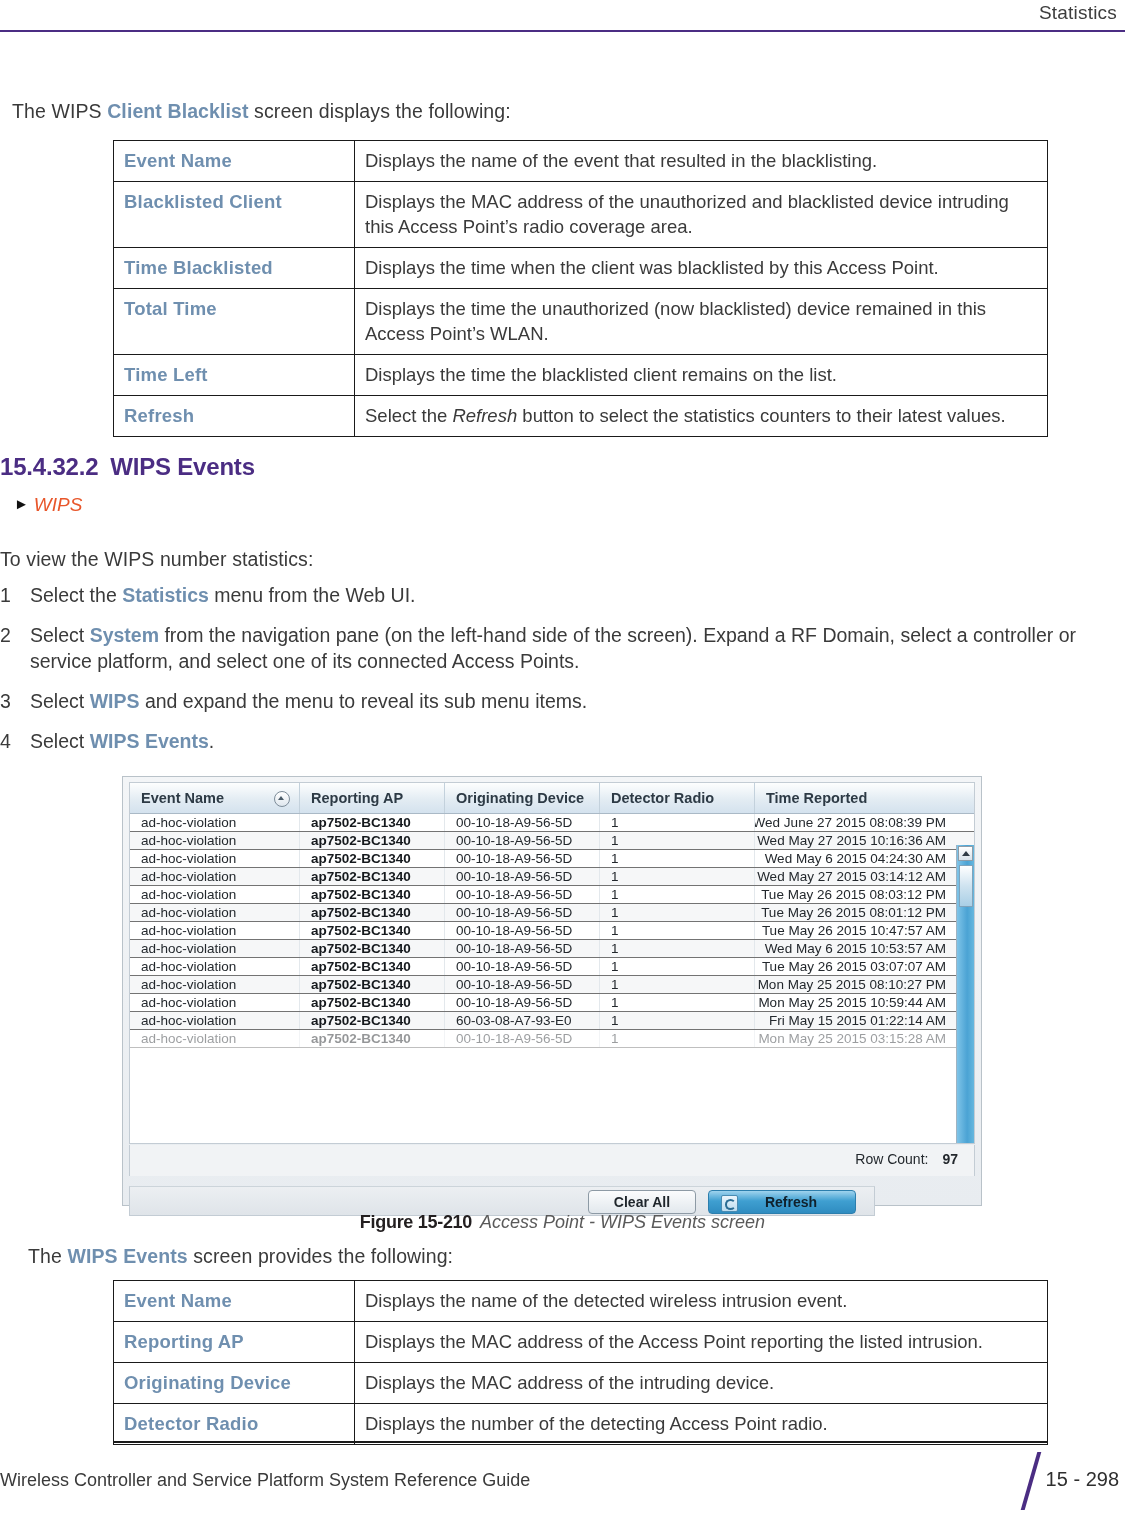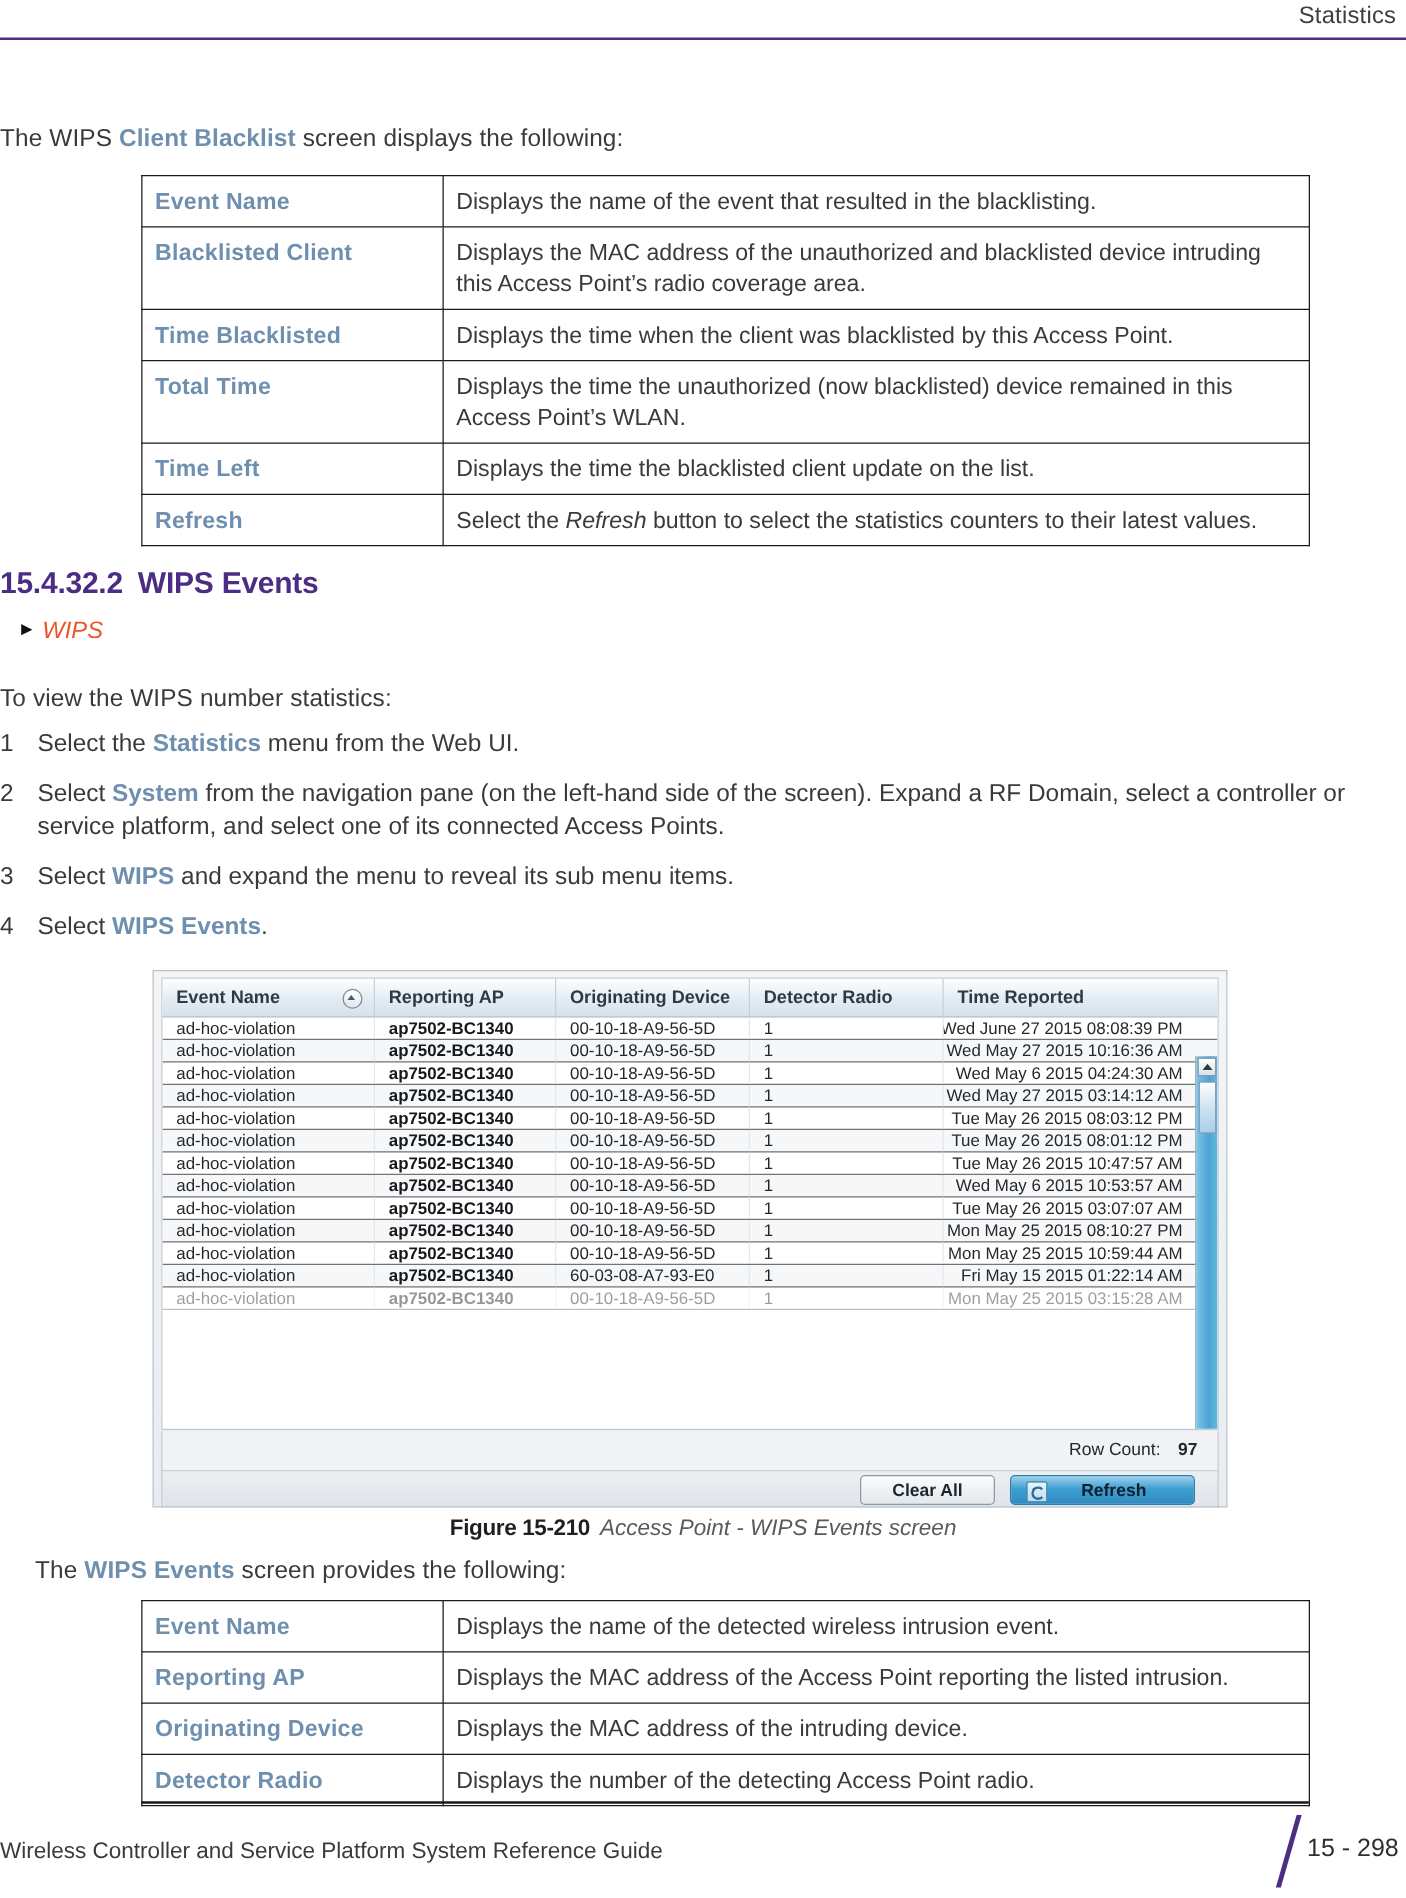--- a/index.html
+++ b/index.html
@@ -293,22 +293,22 @@
     font-size: 14px;
     color: #23282d;
     white-space: nowrap;
   }
   .row-count .rc-val { font-weight: bold; margin-left: 14px; }
 
   
   .fig-btnbar {
     position: absolute;
     left: 6px;
-    top: 399px;
-    width: 846px;
+    top: 409px;
+    width: 746px;
     height: 30px;
     background: linear-gradient(180deg,#eceff2,#dfe4e9);
     border: 1px solid #c3ccd4;
     border-top: 1px solid #ccd4da;
     box-sizing: border-box;
   }
   .fig-btn {
     position: absolute;
     top: 3px;
     height: 24px;
@@ -412,21 +412,21 @@
   }
 </style>
 </head>
 <body>
 
 <div class="page-header">
   <div class="page-header-title">Statistics</div>
   <div class="page-header-rule"></div>
 </div>
 
-<div class="para" style="left:0px; top:98px;">
+<div class="para" style="left:12px; top:98px;">
   <span>The WIPS </span><span class="bold-blue">Client Blacklist</span><span> screen displays the following:</span>
 </div>
 
 <table class="ref-table" style="left:113px; top:140px;">
   <tbody>
     <tr>
       <td class="key">Event Name</td>
       <td>Displays the name of the event that resulted in the blacklisting.</td>
     </tr>
     <tr>
@@ -436,21 +436,21 @@
     <tr>
       <td class="key">Time Blacklisted</td>
       <td>Displays the time when the client was blacklisted by this Access Point.</td>
     </tr>
     <tr>
       <td class="key">Total Time</td>
       <td>Displays the time the unauthorized (now blacklisted) device remained in this Access Point’s WLAN.</td>
     </tr>
     <tr>
       <td class="key">Time Left</td>
-      <td>Displays the time the blacklisted client update on the list.</td>
+      <td>Displays the time the blacklisted client remains on the list.</td>
     </tr>
     <tr>
       <td class="key">Refresh</td>
       <td><span>Select the </span><span class="ital">Refresh</span><span> button to select the statistics counters to their latest values.</span></td>
     </tr>
   </tbody>
 </table>
 
 <div class="sec-heading" style="left:0px; top:453px;">
   <span class="num">15.4.32.2</span><span>WIPS Events</span>

